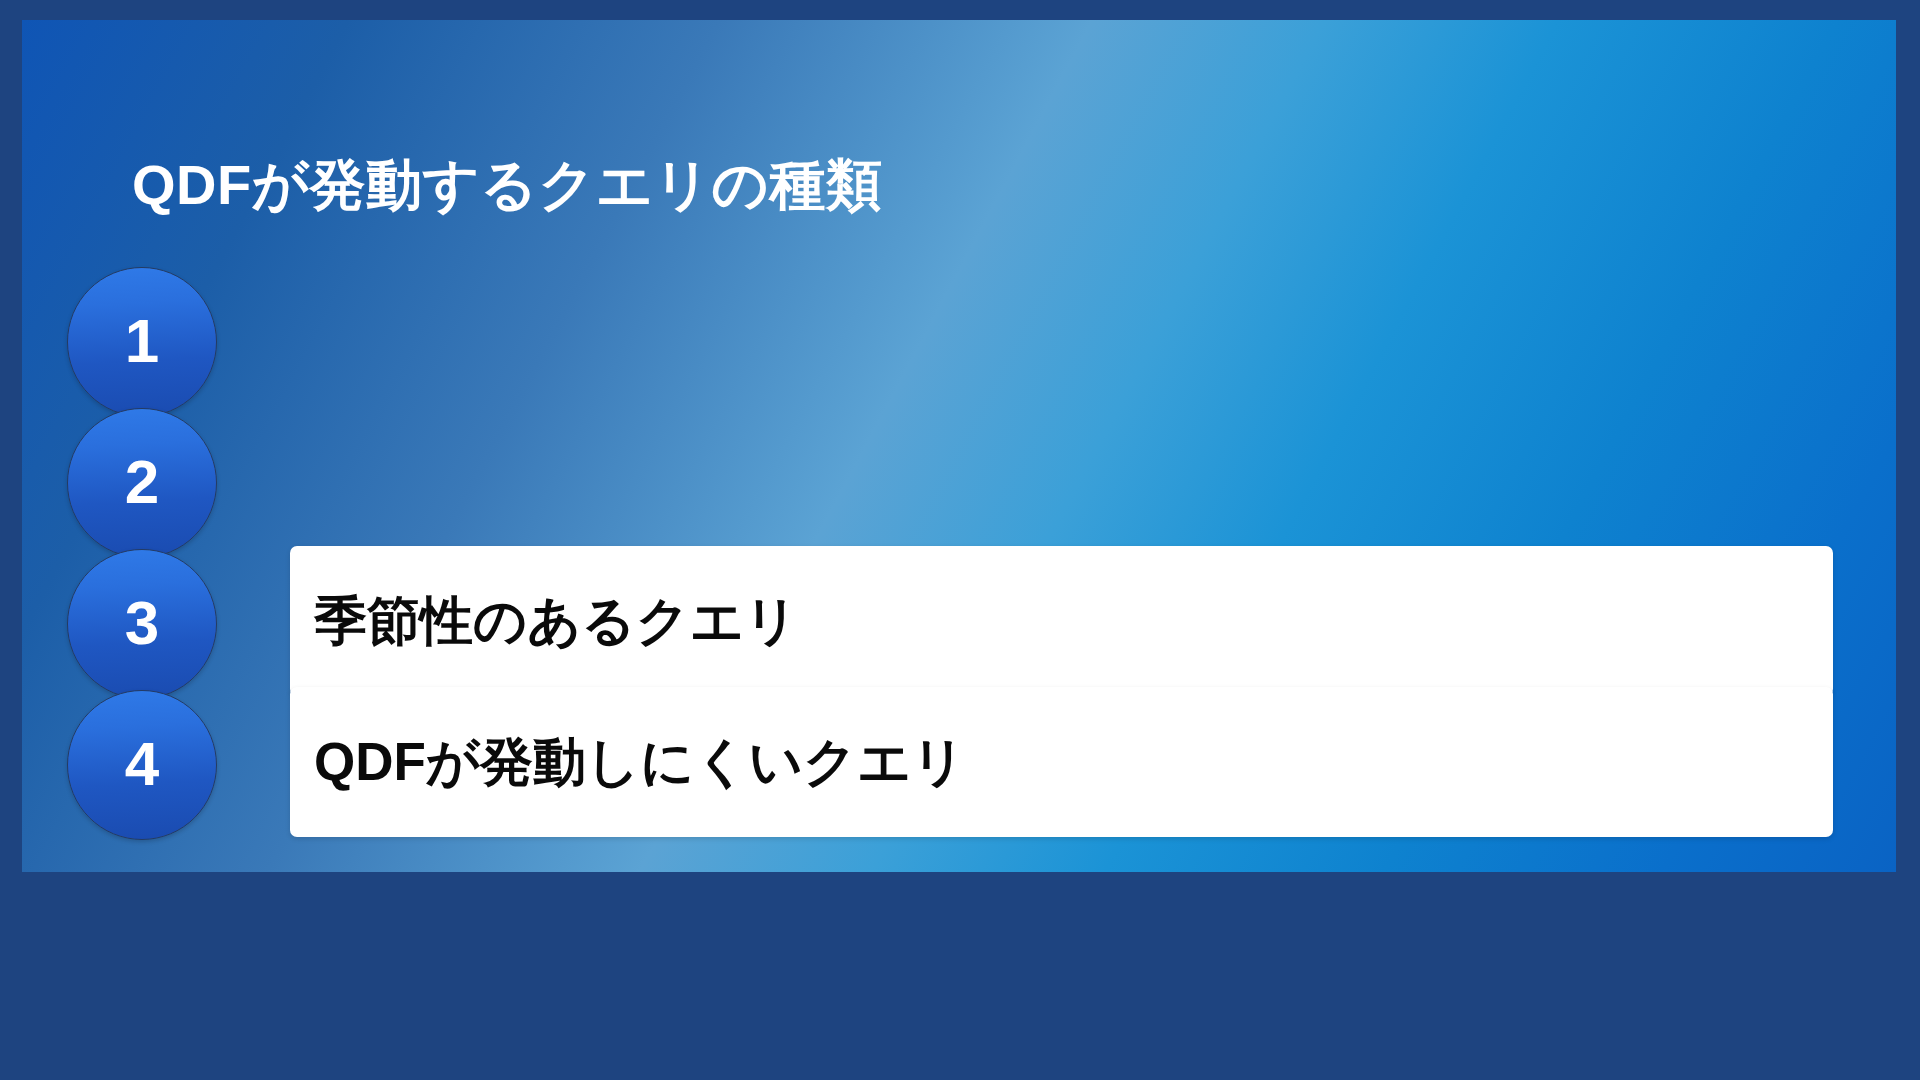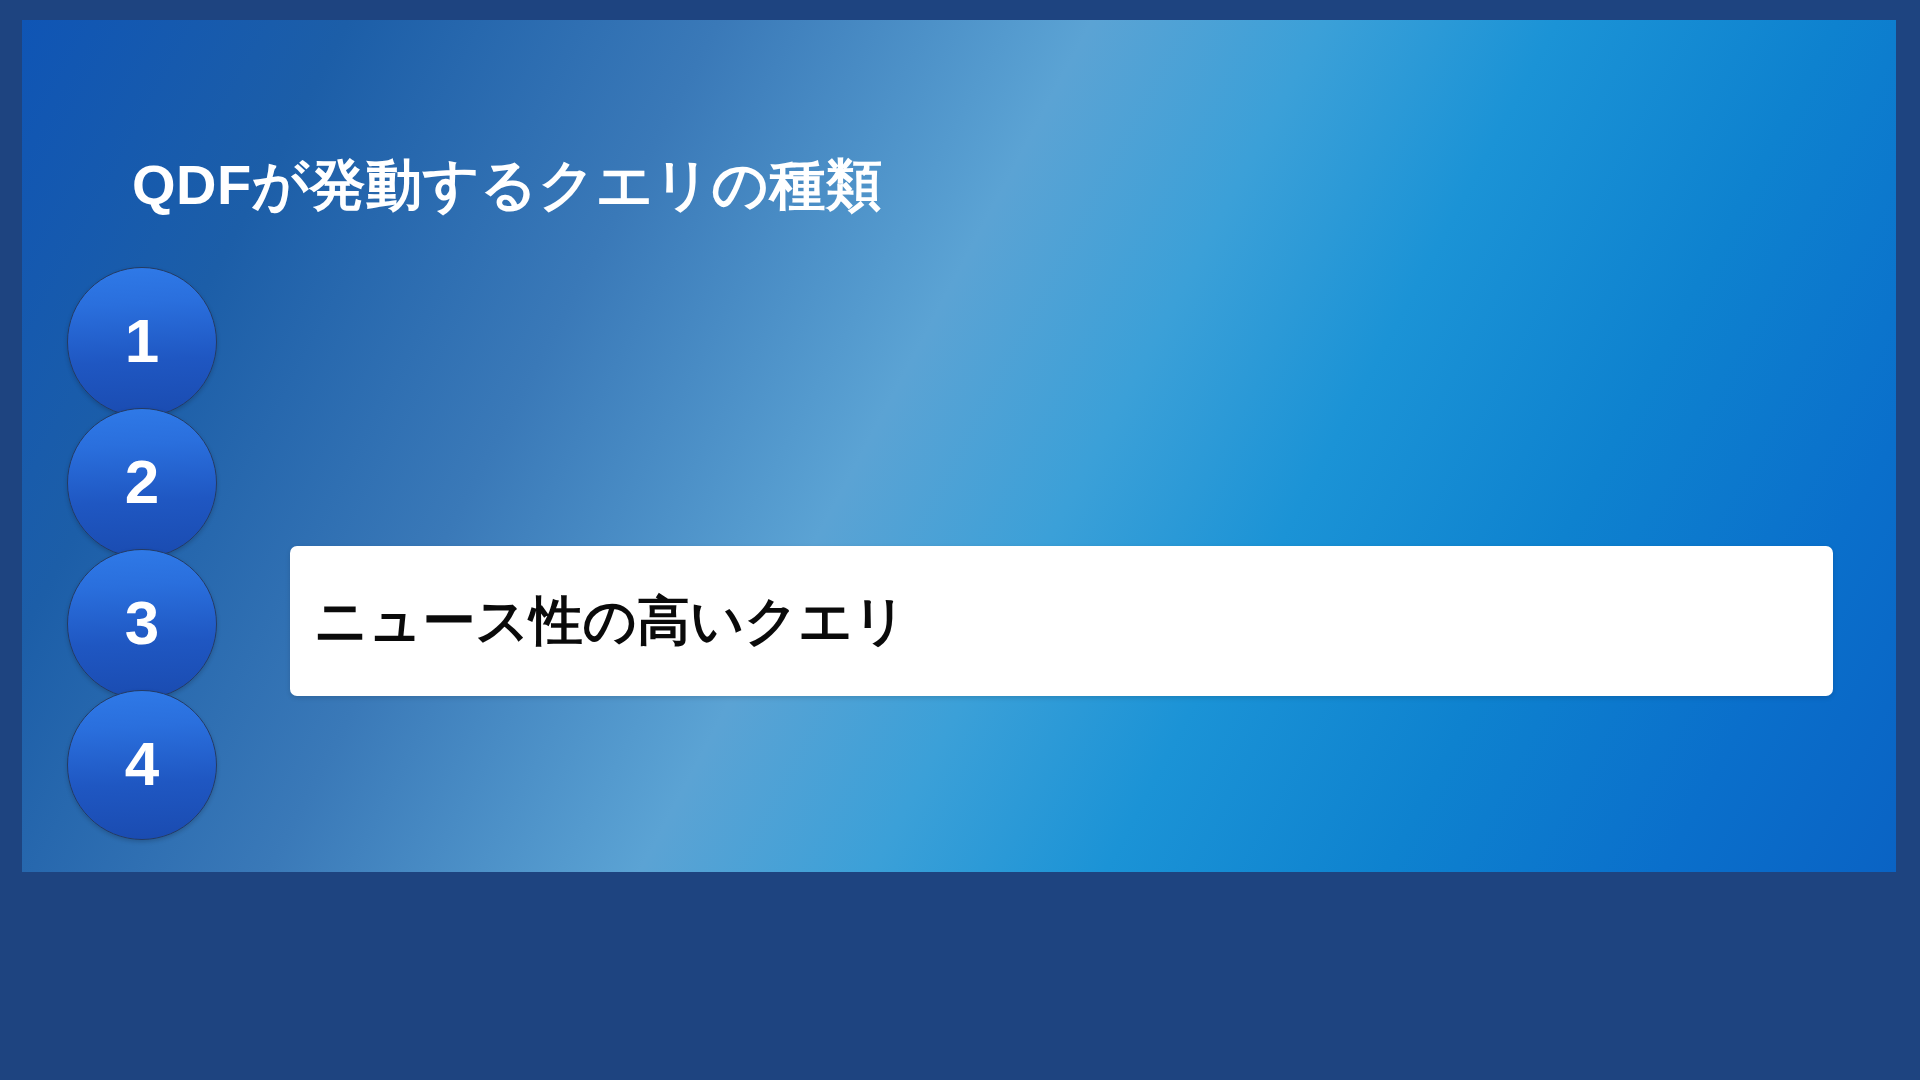--- a/index.html
+++ b/index.html
@@ -157,25 +157,28 @@
         <div class="badge">
           <span class="badge-num">2</span>
         </div>
       </div>
 
       <div class="row row-3">
         <div class="badge">
           <span class="badge-num">3</span>
         </div>
         <div class="card">
-          <span class="card-text">ニュース性の高いクエリ</span>
+          <span class="card-text">季節性のあるクエリ</span>
         </div>
       </div>
 
       <div class="row row-4">
         <div class="badge">
           <span class="badge-num">4</span>
+        </div>
+        <div class="card">
+          <span class="card-text">QDFが発動しにくいクエリ</span>
         </div>
       </div>
 
     </div>
   </div>
 </div>
 
 </body></html>

